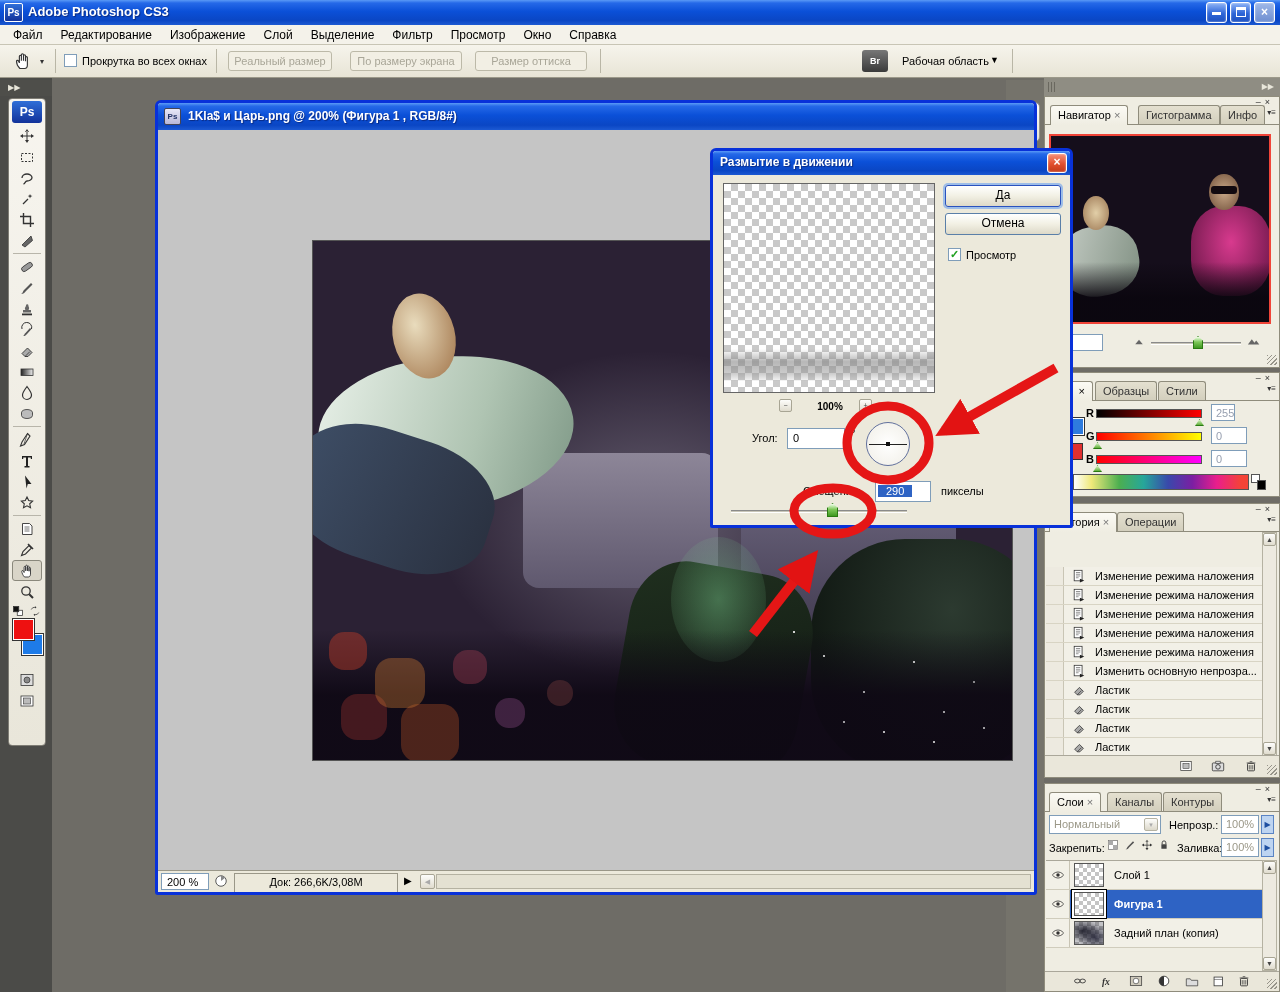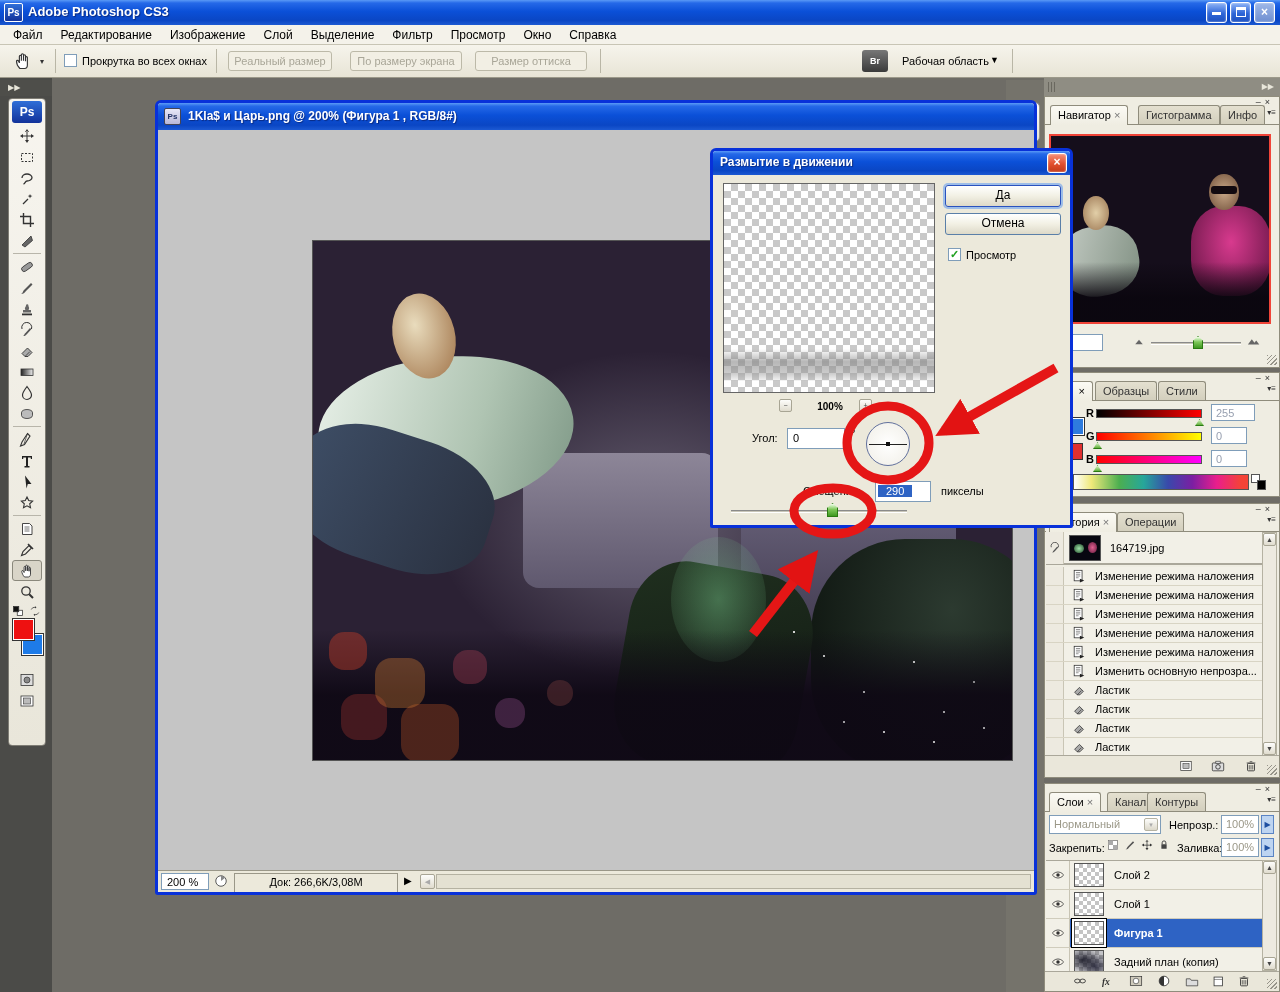--- a/index.html
+++ b/index.html
@@ -479,21 +479,21 @@
   <div class="tab" style="left:50px">Образцы</div>
   <div class="tab" style="left:113px">Стили</div>
   <span class="pmenu">▾≡</span>
   <div class="tabline"></div>
   <div class="abs" style="left:24px;top:44px;width:16px;height:19px;background:#2E7BDE;border:1px solid #333;box-shadow:inset 0 0 0 1px #fff"></div>
   <div class="abs" style="left:24px;top:70px;width:14px;height:17px;background:#E03030;border:1px solid #333"></div>
 
   <span class="abs" style="left:41px;top:34px;font-weight:bold">R</span>
   <div class="abs" style="left:51px;top:36px;width:106px;height:9px;background:linear-gradient(90deg,#000,#F00);border:1px solid #555"></div>
   <div class="trithumb" style="left:150px;top:46px"></div>
-  <div class="abs sunk" style="left:166px;top:31px;width:44px;height:17px;line-height:16px;padding-left:4px;color:#98A0B0">255</div>
+  <div class="abs sunk" style="left:166px;top:31px;width:24px;height:17px;line-height:16px;padding-left:4px;color:#98A0B0">255</div>
 
   <span class="abs" style="left:41px;top:57px;font-weight:bold">G</span>
   <div class="abs" style="left:51px;top:59px;width:106px;height:9px;background:linear-gradient(90deg,#F00,#FF0);border:1px solid #555"></div>
   <div class="trithumb" style="left:48px;top:69px"></div>
   <div class="abs sunk" style="left:166px;top:54px;width:36px;height:17px;line-height:16px;padding-left:4px;color:#98A0B0">0</div>
 
   <span class="abs" style="left:41px;top:80px;font-weight:bold">B</span>
   <div class="abs" style="left:51px;top:82px;width:106px;height:9px;background:linear-gradient(90deg,#F00,#F0F);border:1px solid #555"></div>
   <div class="trithumb" style="left:48px;top:92px"></div>
   <div class="abs sunk" style="left:166px;top:77px;width:36px;height:17px;line-height:16px;padding-left:4px;color:#98A0B0">0</div>
@@ -503,32 +503,20 @@
   <div class="abs" style="left:212px;top:107px;width:9px;height:10px;background:#000;border:1px solid #555"></div>
 </div>
 
 <div class="panel" style="top:503px;height:275px">
   <div class="phead"><span>–</span><span>×</span></div>
   <div class="tab active" style="left:4px"><span>История</span> <span style="color:#777">×</span></div>
   <div class="tab" style="left:72px">Операции</div>
   <span class="pmenu">▾≡</span>
   <div class="tabline"></div>
 
-  <div class="abs" style="left:1px;top:28px;width:216px;height:33px;border-bottom:2px solid #AAA79A;display:flex;align-items:center;background:#F2F0E7">
-    <div class="hwell" style="height:33px;display:flex;align-items:center;justify-content:center">
-        <svg class="mi">
-          <use href="#t-hbrush"></use>
-        </svg>
-      </div>
-    <div style="width:32px;height:26px;margin-left:5px;background:#070710;border:1px solid #555;position:relative;overflow:hidden">
-      <span class="abs" style="left:4px;top:8px;width:10px;height:9px;border-radius:50%;background:radial-gradient(#9FE0A8,#1E4A28)"></span>
-      <span class="abs" style="left:18px;top:6px;width:9px;height:11px;border-radius:50%;background:radial-gradient(#E06090,#60183A)"></span>
-    </div>
-    <span class="hlabel">164719.jpg</span>
-  </div>
 
   <div class="abs" style="left:1px;top:63px;width:216px;height:189px;overflow:hidden">
     <div class="hrow">
         <div class="hwell"></div>
         <svg class="si" style="margin-left:8px">
           <use href="#p-doc"></use>
         </svg>
         <span class="hlabel">Изменение режима наложения</span>
       </div>
     <div class="hrow">
@@ -612,21 +600,21 @@
           <use href="#p-trash"></use>
         </svg></span>
     <div class="mini-grip"></div>
   </div>
 </div>
 
 <div class="panel" style="top:783px;height:209px">
   <div class="phead"><span>–</span><span>×</span></div>
   <div class="tab active" style="left:4px"><span>Слои</span> <span style="color:#777">×</span></div>
   <div class="tab" style="left:62px">Каналы</div>
-  <div class="tab" style="left:102px">Контуры</div>
+  <div class="tab" style="left:118px">Контуры</div>
   <span class="pmenu">▾≡</span>
   <div class="tabline"></div>
 
   <div class="abs sunk" style="left:4px;top:31px;width:112px;height:19px;line-height:17px;padding-left:4px;color:#9B9888"><span>Нормальный</span><span class="abs" style="right:2px;top:2px;width:14px;height:13px;background:linear-gradient(#FDFDFB,#DCD8CA);border:1px solid #B5B2A2;border-radius:2px;font-size:7px;color:#AAA;text-align:center;line-height:12px">▾</span></div>
   <span class="abs" style="left:124px;top:35px">Непрозр.:</span>
   <div class="abs sunk" style="left:176px;top:31px;width:38px;height:19px;line-height:17px;padding-left:4px;color:#9B9888">100%</div>
   <div class="abs" style="left:216px;top:31px;width:13px;height:19px;background:#BDD4F1;border:1px solid #5A84C4;color:#1E4FA0;font-size:8px;text-align:center;line-height:18px">▶</div>
 
   <span class="abs" style="left:4px;top:58px">Закрепить:</span>
   <span class="abs" style="left:62px;top:55px"><svg class="mi">
@@ -646,29 +634,20 @@
   <div class="abs" style="left:216px;top:54px;width:13px;height:19px;background:#BDD4F1;border:1px solid #5A84C4;color:#1E4FA0;font-size:8px;text-align:center;line-height:18px">▶</div>
 
   <div class="abs" style="left:1px;top:76px;width:216px;height:111px;overflow:hidden;border-top:1px solid #AAA79A">
     <div class="lrow" style="background:#F2F0E7">
       <div class="eyecol">
           <svg class="si">
             <use href="#p-eye"></use>
           </svg>
         </div>
       <div class="lthumb checker-sm"></div>
-      <span style="margin-left:10px">Слой 2</span>
-    </div>
-    <div class="lrow" style="background:#F2F0E7">
-      <div class="eyecol">
-          <svg class="si">
-            <use href="#p-eye"></use>
-          </svg>
-        </div>
-      <div class="lthumb checker-sm"></div>
       <span style="margin-left:10px">Слой 1</span>
     </div>
     <div class="lrow" style="background:#2E63C4">
       <div class="eyecol" style="background:#F2F0E7">
           <svg class="si">
             <use href="#p-eye"></use>
           </svg>
         </div>
       <div class="lthumb checker-sm" style="box-shadow:0 0 0 2px #fff,0 0 0 3px #000"></div>
       <span style="margin-left:10px;color:#fff;font-weight:bold">Фигура 1</span>

